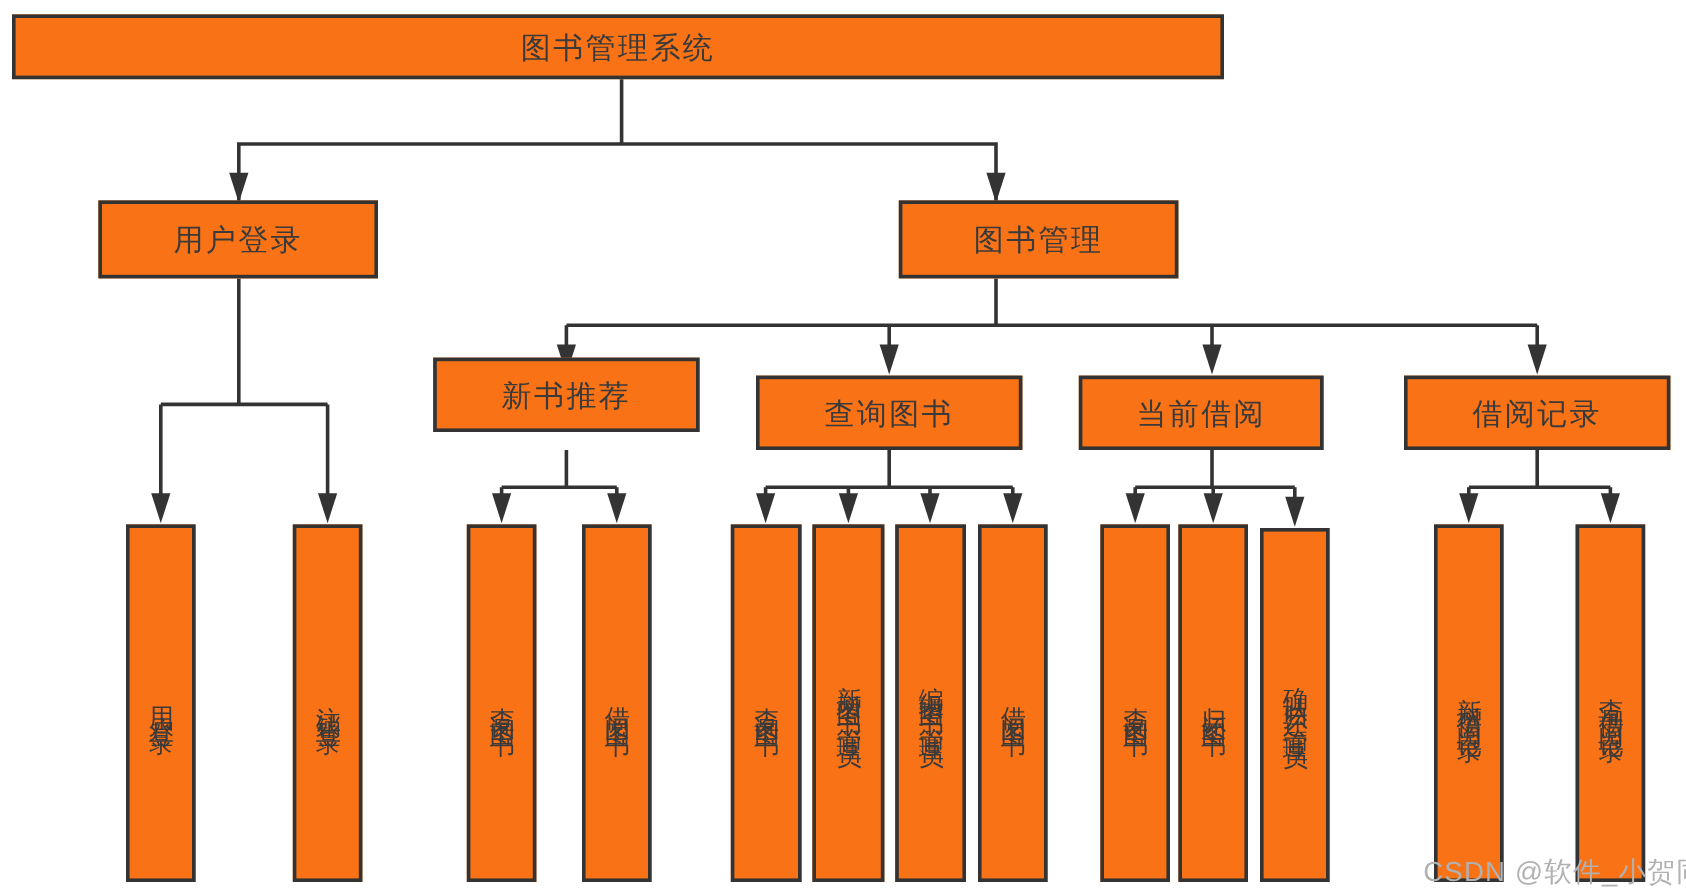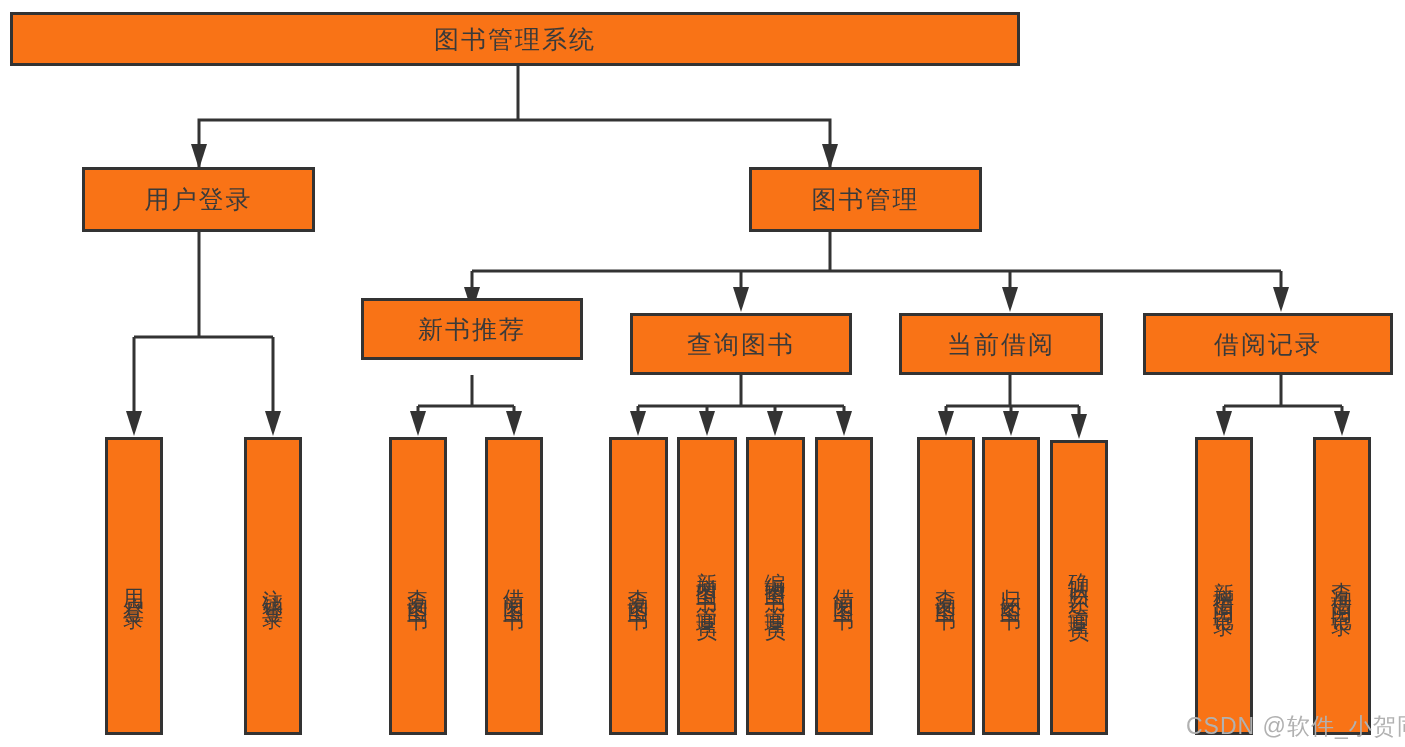--- a/index.html
+++ b/index.html
@@ -91,21 +91,21 @@
 
   <div class="box" style="left:361px;top:298px;width:222px;height:62px;">
     <span class="hlabel">新书推荐</span>
   </div>
   <div class="box" style="left:630px;top:313px;width:222px;height:62px;">
     <span class="hlabel">查询图书</span>
   </div>
   <div class="box" style="left:899px;top:313px;width:204px;height:62px;">
     <span class="hlabel">当前借阅</span>
   </div>
-  <div class="box" style="left:1143px;top:313px;width:250px;height:62px;">
+  <div class="box" style="left:1170px;top:313px;width:222px;height:62px;">
     <span class="hlabel">借阅记录</span>
   </div>
 
   <div class="box" style="left:105px;top:437px;width:58px;height:298px;">
     <span class="vlabel">用户登录</span>
   </div>
   <div class="box" style="left:244px;top:437px;width:58px;height:298px;">
     <span class="vlabel">注销登录</span>
   </div>
 

